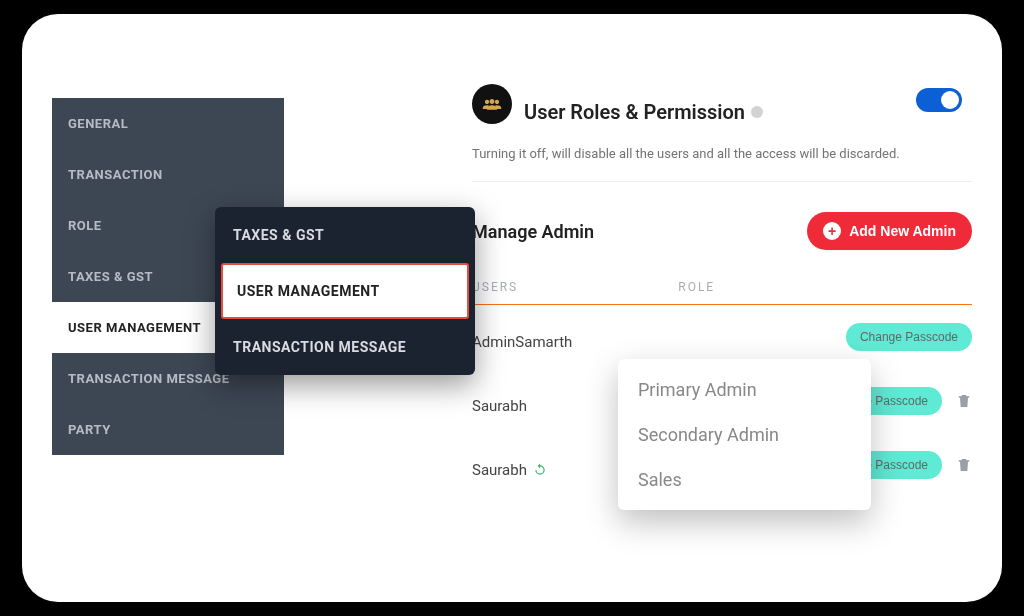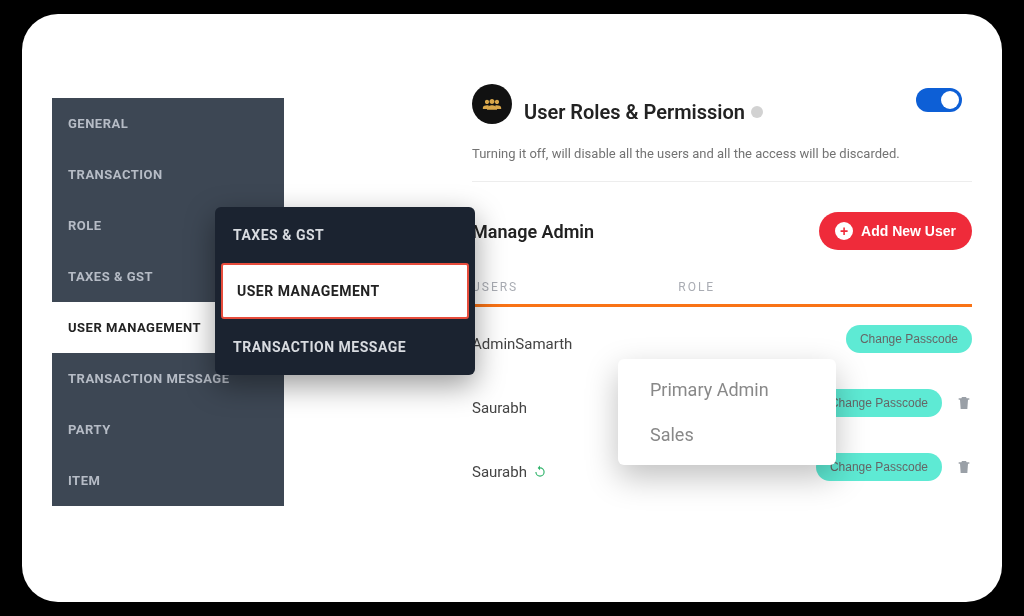--- a/index.html
+++ b/index.html
@@ -130,58 +130,57 @@
   .add-btn{
     background:#ef2b3a;color:#fff;border:none;border-radius:22px;
     padding:10px 16px;font-size:14px;font-weight:600;display:flex;align-items:center;gap:8px;cursor:pointer;
   }
   .add-btn .plus{
     width:18px;height:18px;border-radius:9px;background:#fff;color:#ef2b3a;display:flex;align-items:center;justify-content:center;font-weight:800;font-size:14px;
   }
 
   .table-head{
     margin-top:30px;display:flex;gap:160px;font-size:12px;letter-spacing:2px;color:#a9acb3;
-    border-bottom:3px solid #f97316;padding-bottom:10px;
+    border-bottom:1px solid #f97316;padding-bottom:10px;
   }
   .row{
     display:flex;align-items:flex-end;padding:18px 0;font-size:15px;color:#444;
   }
   .row .name{width:200px;display:flex;align-items:center;gap:6px;}
   .row .action{
     margin-left:auto;display:flex;align-items:center;gap:14px;
   }
   .passcode-btn{
     background:#5eead4;color:#666;border:none;border-radius:16px;padding:7px 14px;font-size:12px;cursor:pointer;
   }
   .trash{width:16px;height:18px;color:#999;}
   .sync{width:14px;height:14px;}
 
   
   .role-popover{
-    position:absolute;top:345px;left:596px;width:218px;background:#fff;border-radius:6px;
-    box-shadow:0 12px 32px rgba(0,0,0,0.25);padding:8px 12px;
+    position:absolute;top:345px;left:596px;width:253px;background:#fff;border-radius:6px;
+    box-shadow:0 12px 32px rgba(0,0,0,0.25);padding:8px 0;
   }
   .role-opt{
     padding:12px 20px;font-size:18px;color:#888;cursor:pointer;
   }
 </style>
 </head>
 <body>
 
 <div class="card">
 
   <div class="sidebar">
     <div class="sidebar-item">GENERAL</div>
     <div class="sidebar-item">TRANSACTION</div>
     <div class="sidebar-item">ROLE</div>
     <div class="sidebar-item">TAXES &amp; GST</div>
     <div class="sidebar-item active">USER MANAGEMENT</div>
     <div class="sidebar-item">TRANSACTION MESSAGE</div>
     <div class="sidebar-item">PARTY</div>
-    <div class="sidebar-item">ITEM</div>
   </div>
 
   <div class="content">
     <div class="header-row">
       <div class="header-icon">
         <svg viewBox="0 0 24 24" width="20" height="20">
             <path d="M12 12c1.66 0 3-1.34 3-3s-1.34-3-3-3-3 1.34-3 3 1.34 3 3 3zm-6 0c1.38 0 2.5-1.12 2.5-2.5S7.38 7 6 7 3.5 8.12 3.5 9.5 4.62 12 6 12zm12 0c1.38 0 2.5-1.12 2.5-2.5S19.38 7 18 7s-2.5 1.12-2.5 2.5S16.62 12 18 12zM6 13.5c-1.95 0-5 .98-5 2.93V18h6v-1.57c0-.72.29-1.71 1.29-2.55C7.5 13.63 6.67 13.5 6 13.5zm12 0c-.67 0-1.5.13-2.29.38 1 .84 1.29 1.83 1.29 2.55V18h6v-1.57c0-1.95-3.05-2.93-5-2.93zm-6 0c-2.34 0-6 1.17-6 3.5V19h12v-2c0-2.33-3.66-3.5-6-3.5z"></path>
           </svg>
       </div>
       <div class="header-title">
@@ -189,21 +188,21 @@
         <span class="info"></span>
       </div>
       <div class="toggle"></div>
     </div>
     <div class="subtext">Turning it off, will disable all the users and all the access will be discarded.</div>
 
     <div class="manage-row">
       <div class="manage-title">Manage Admin</div>
       <button class="add-btn">
         <span class="plus">+</span>
-        <span>Add New User</span>
+        <span>Add New Admin</span>
       </button>
     </div>
 
     <div class="table-head">
       <span>USERS</span>
       <span>ROLE</span>
     </div>
 
     <div class="row">
       <div class="name">
@@ -243,16 +242,17 @@
   </div>
 
   <div class="submenu">
     <div class="submenu-item">TAXES &amp; GST</div>
     <div class="submenu-item highlighted">USER MANAGEMENT</div>
     <div class="submenu-item">TRANSACTION MESSAGE</div>
   </div>
 
   <div class="role-popover">
     <div class="role-opt">Primary Admin</div>
+    <div class="role-opt">Secondary Admin</div>
     <div class="role-opt">Sales</div>
   </div>
 
 </div>
 
 </body></html>

